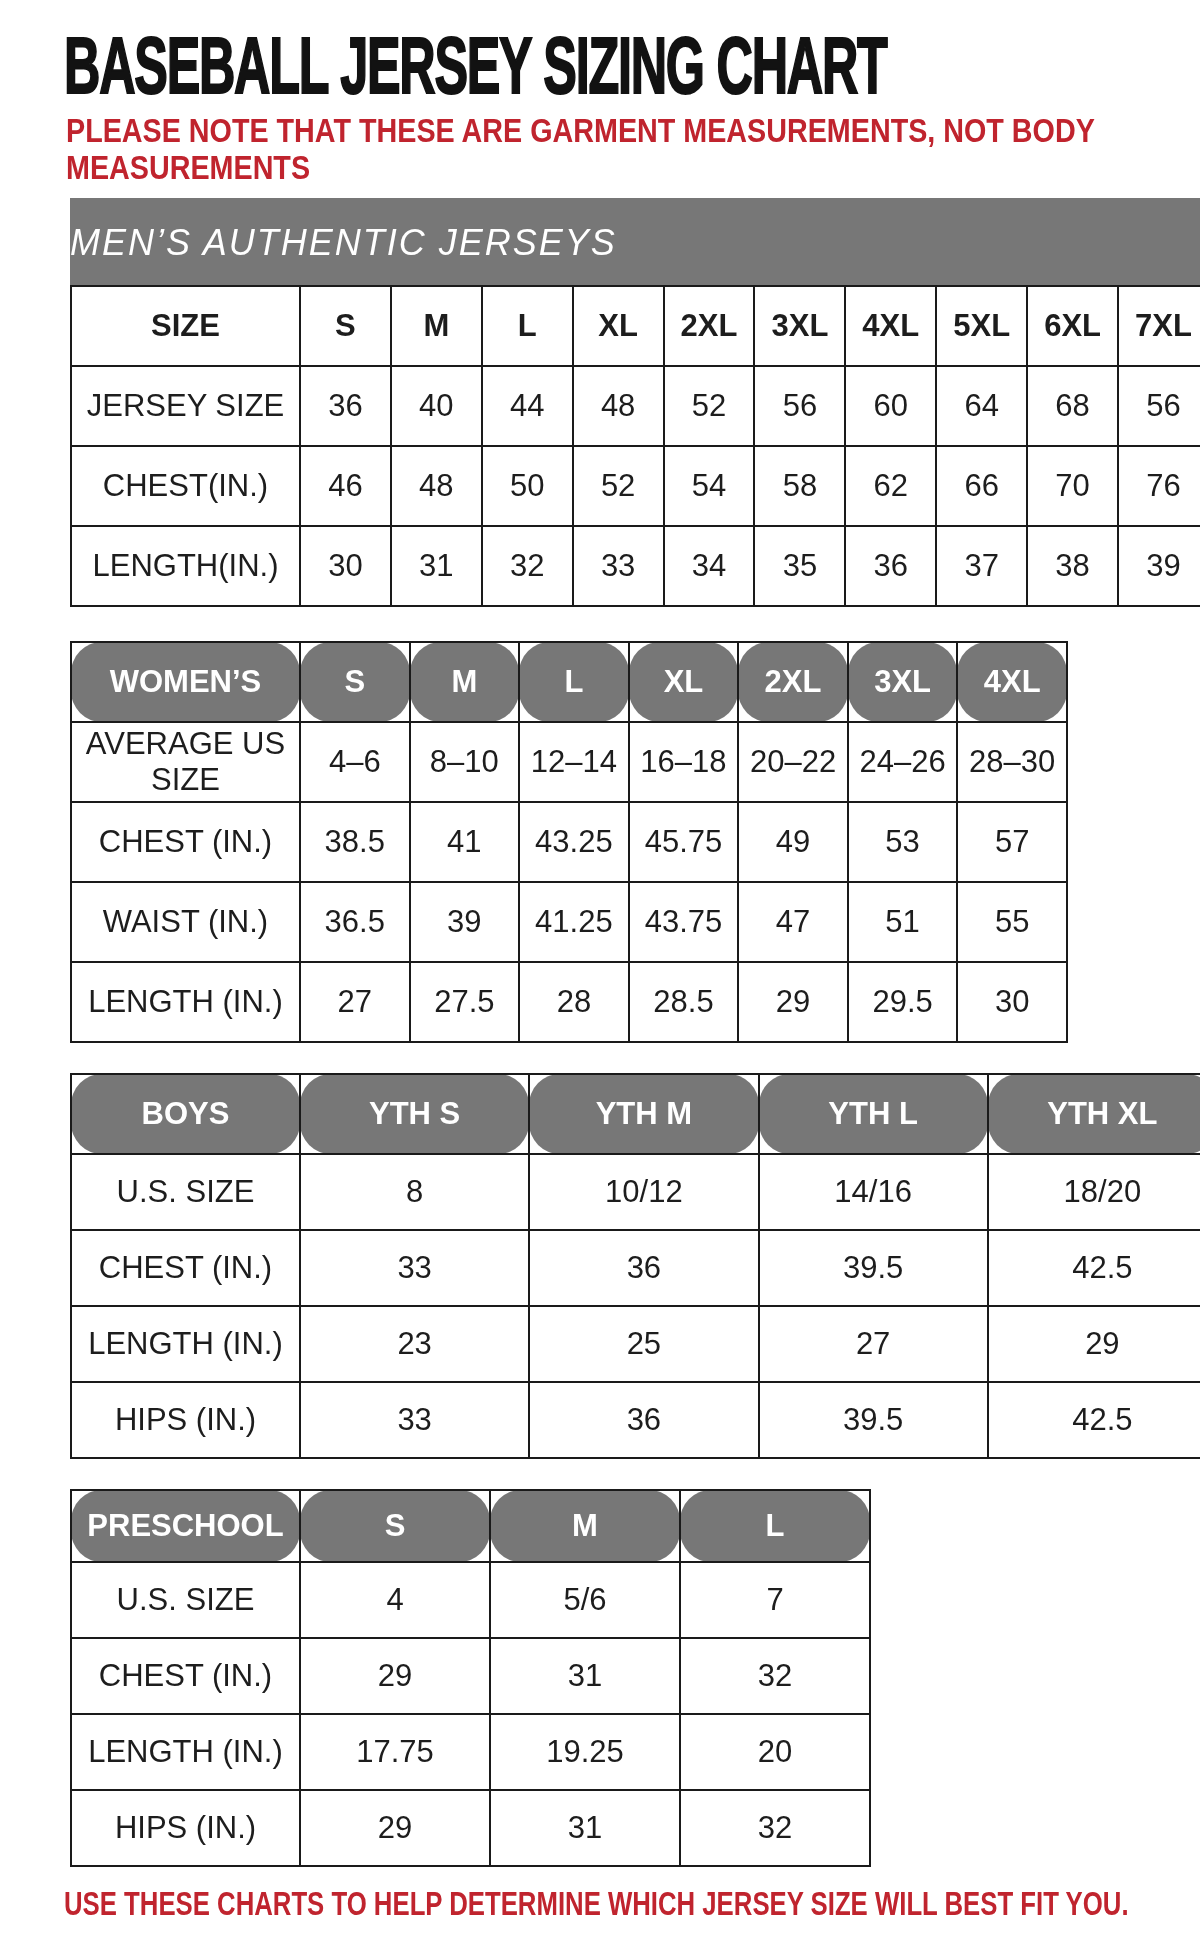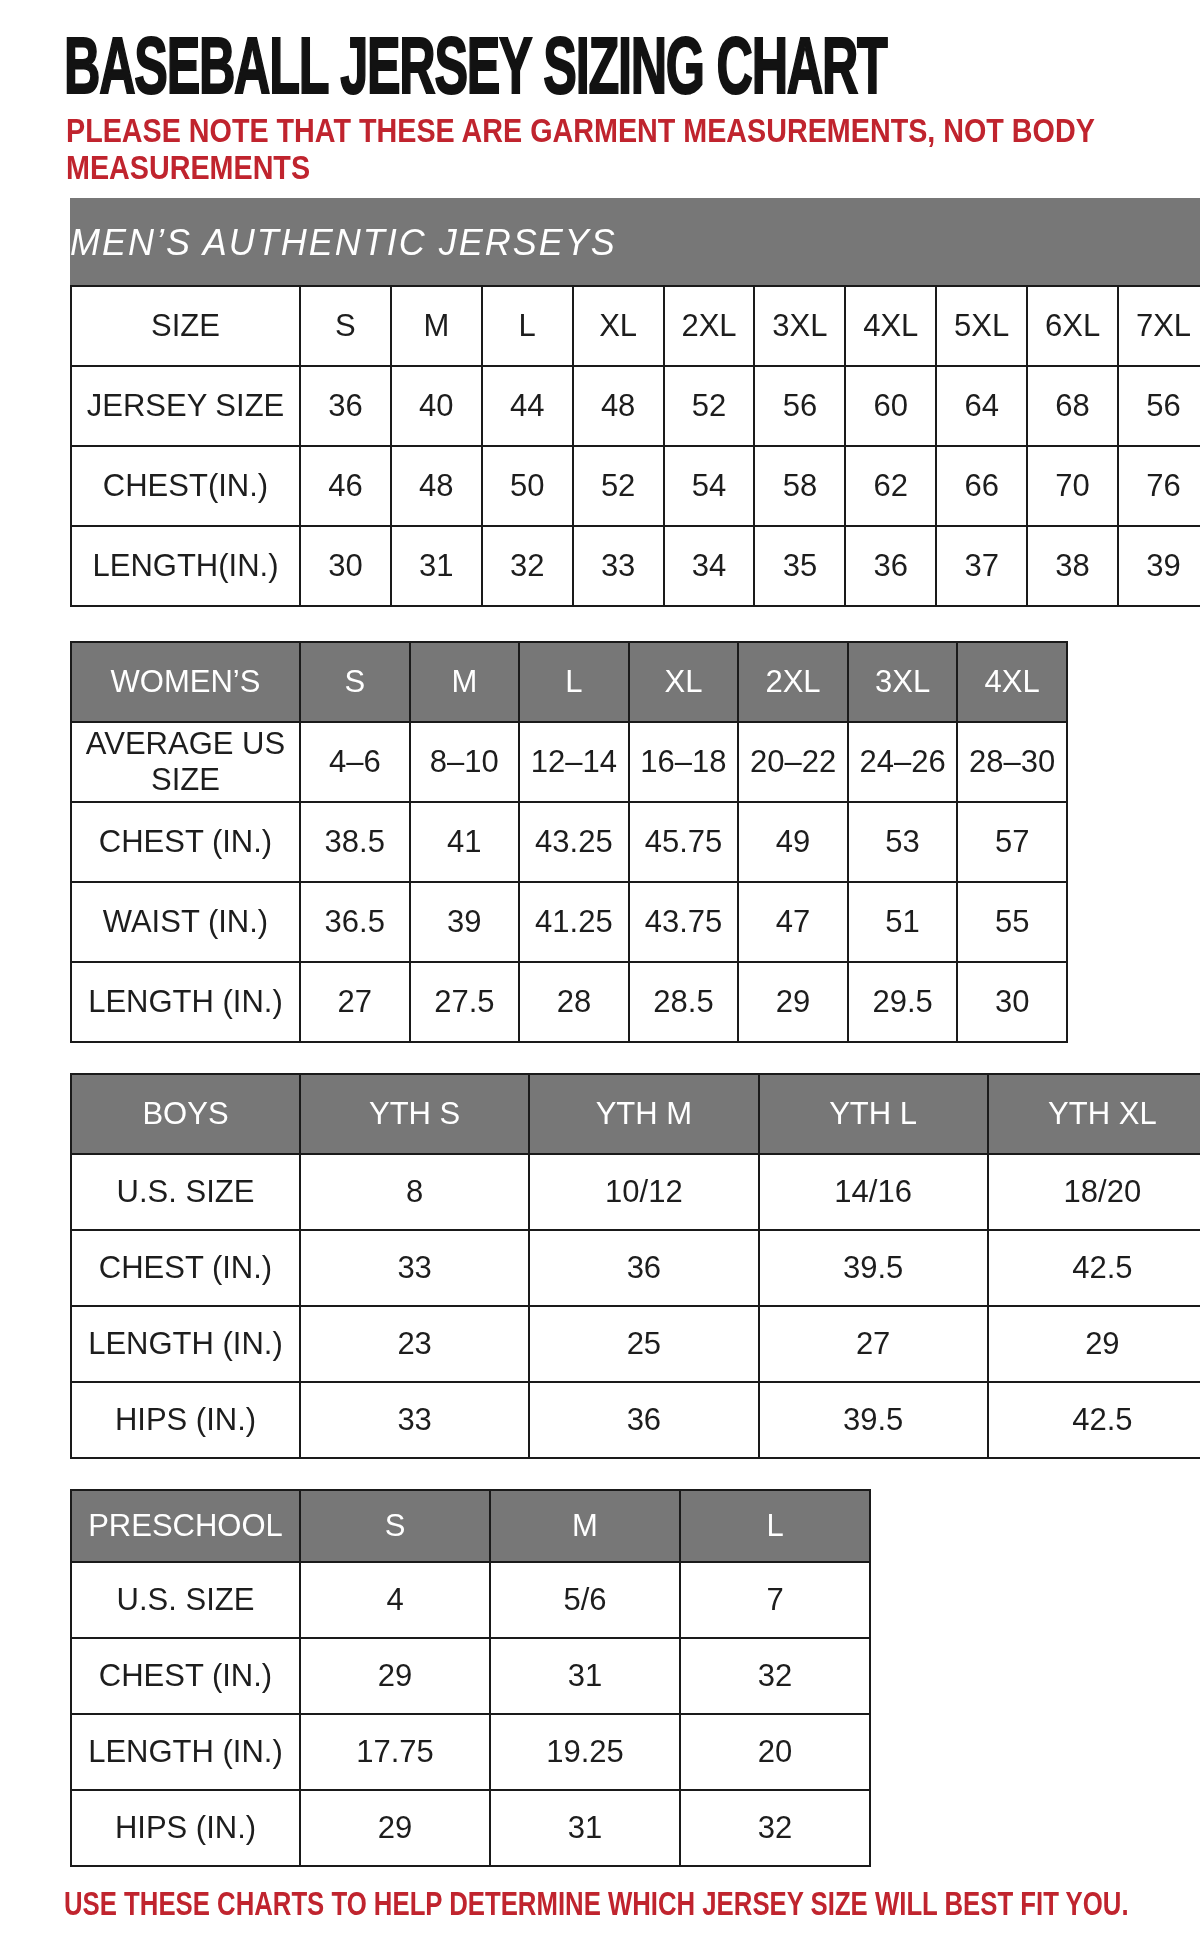--- a/index.html
+++ b/index.html
@@ -62,24 +62,25 @@
     border:2.5px solid #1a1a1a;
     text-align:center;
     vertical-align:middle;
     font-weight:400;
     font-size:31px;
     color:#1d1d1d;
     padding:0 4px;
     line-height:1.15;
     overflow:hidden;
   }
-  table.tbl th { font-weight:400; }
+  table.tbl th { font-weight:700; }
   table.tbl th.gray {
     background:#777777;
     color:#ffffff;
+    border-radius:31px;
   }
   #mens-table { width:1140px; }
   #mens-table tr { height:80px; }
   #womens-table { width:998px; margin-top:34px; }
   #womens-table tr { height:80px; }
   #boys-table { width:1148px; margin-top:30px; }
   #boys-table tr { height:76px; }
   #boys-table tr.header-row { height:80px; }
   #preschool-table { width:801px; margin-top:30px; }
   #preschool-table tr { height:76px; }

